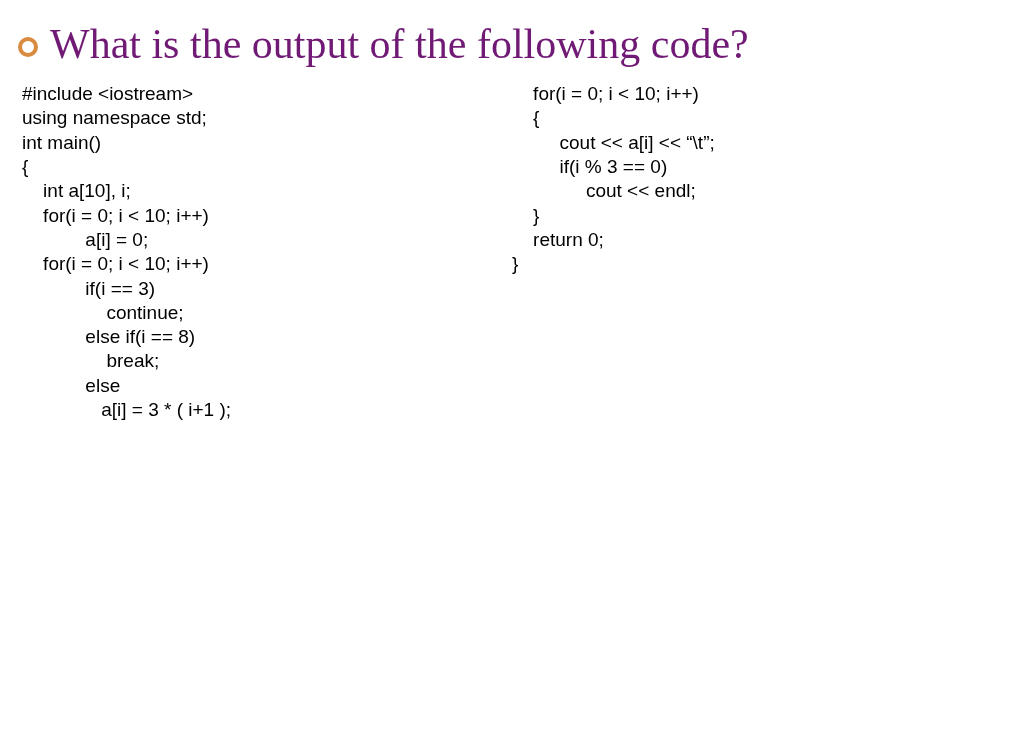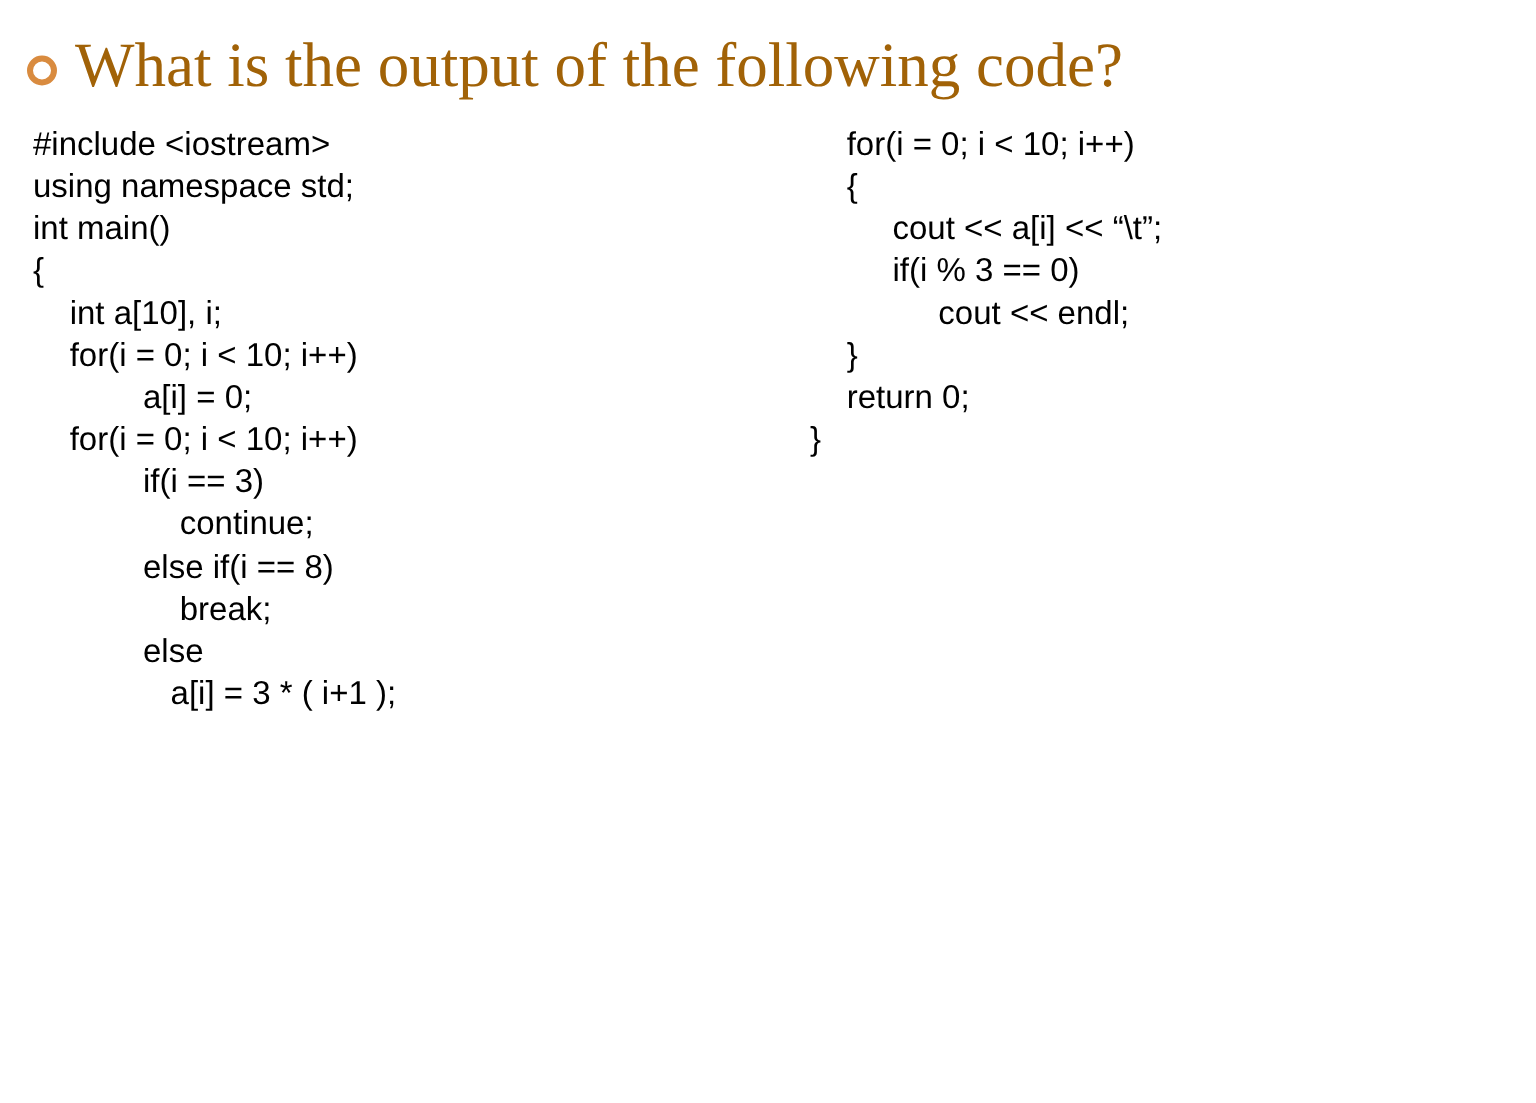--- a/index.html
+++ b/index.html
@@ -25,30 +25,29 @@
       border: 4px solid #d98b3f;
       border-radius: 50%;
       margin-right: 12px;
       margin-top: 6px;
       flex-shrink: 0;
     }
     .heading-text {
       font-family: Georgia, 'Times New Roman', serif;
       font-size: 42px;
       font-weight: normal;
-      color: #a16207;
+      color: #701a75;
     }
     .code-container {
       display: flex;
       padding: 14px 0 0 22px;
       font-family: Arial, Helvetica, sans-serif;
-      font-size: 22px;
+      font-size: 19px;
       color: #000000;
       line-height: 1.28;
-      gap: 28px;
     }
     .code-left {
       width: 490px;
       white-space: pre;
     }
     .code-right {
       white-space: pre;
       padding-left: 0;
     }
   </style>

